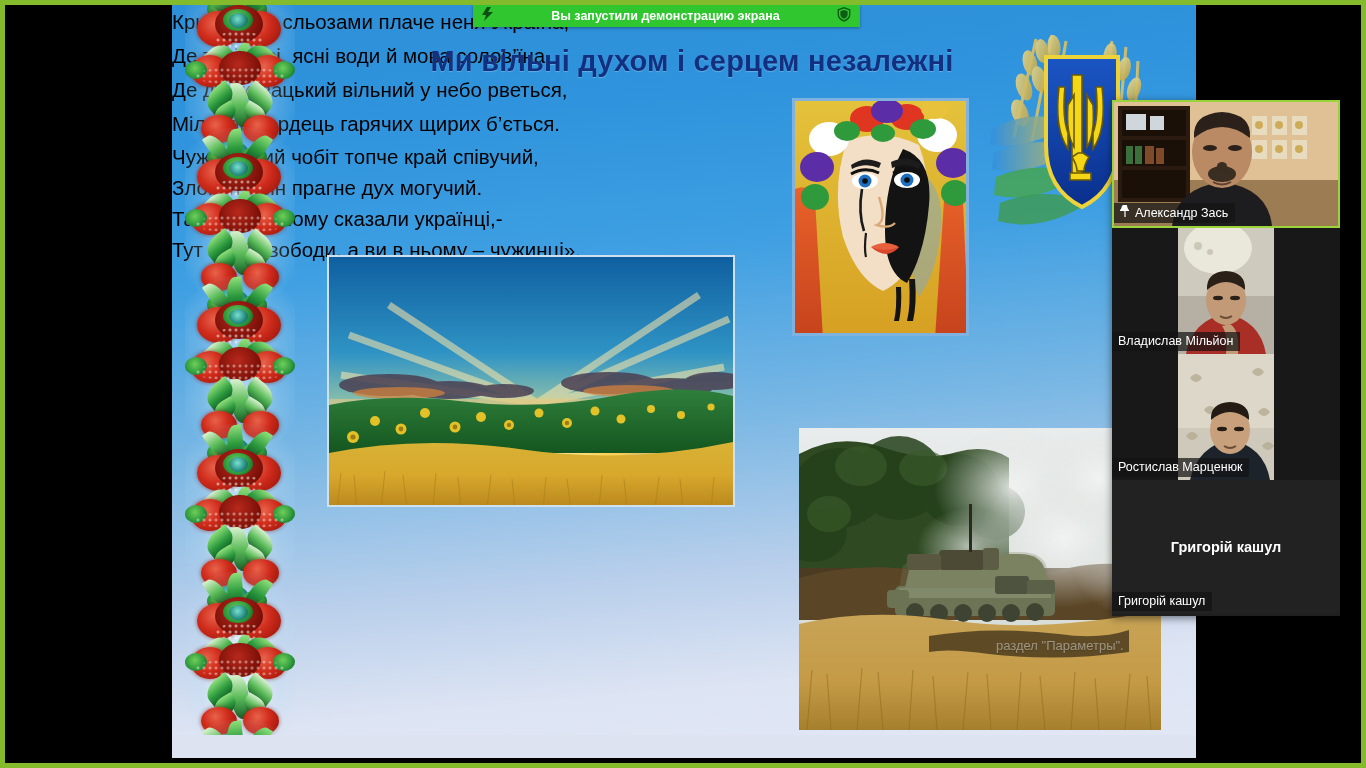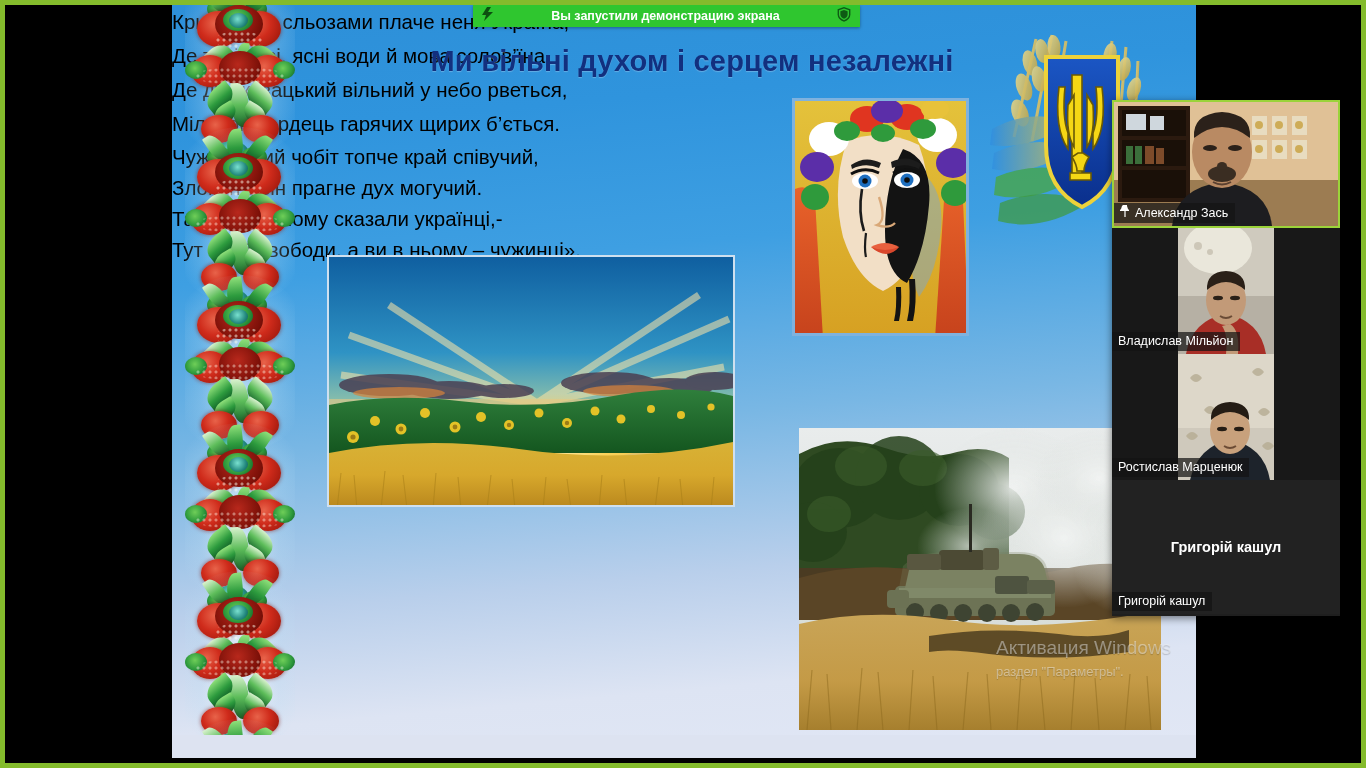--- a/index.html
+++ b/index.html
@@ -828,17 +828,16 @@
 
     <div class="tile" id="tile-4">
       <div class="tile-center-name">Григорій кашул</div>
       <div class="tile-name">
         <span>Григорій кашул</span>
       </div>
     </div>
   </div>
 
   <div id="winact">
-    <div id="winact-title">Активация Windows</div>
     <div id="winact-sub">раздел "Параметры".</div>
   </div>
 
 </div>
 
 </body></html>

